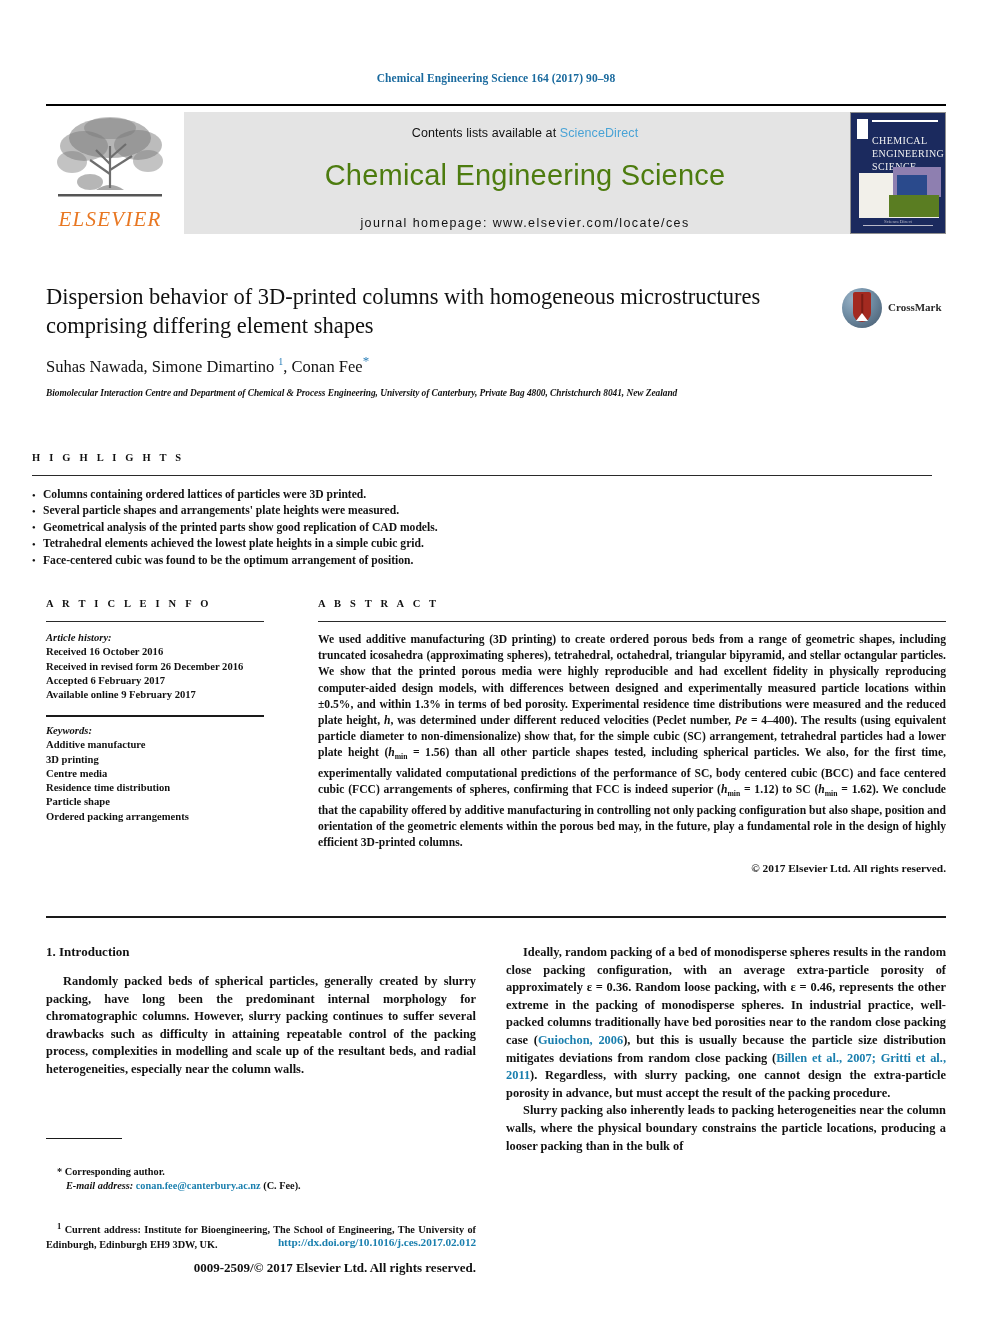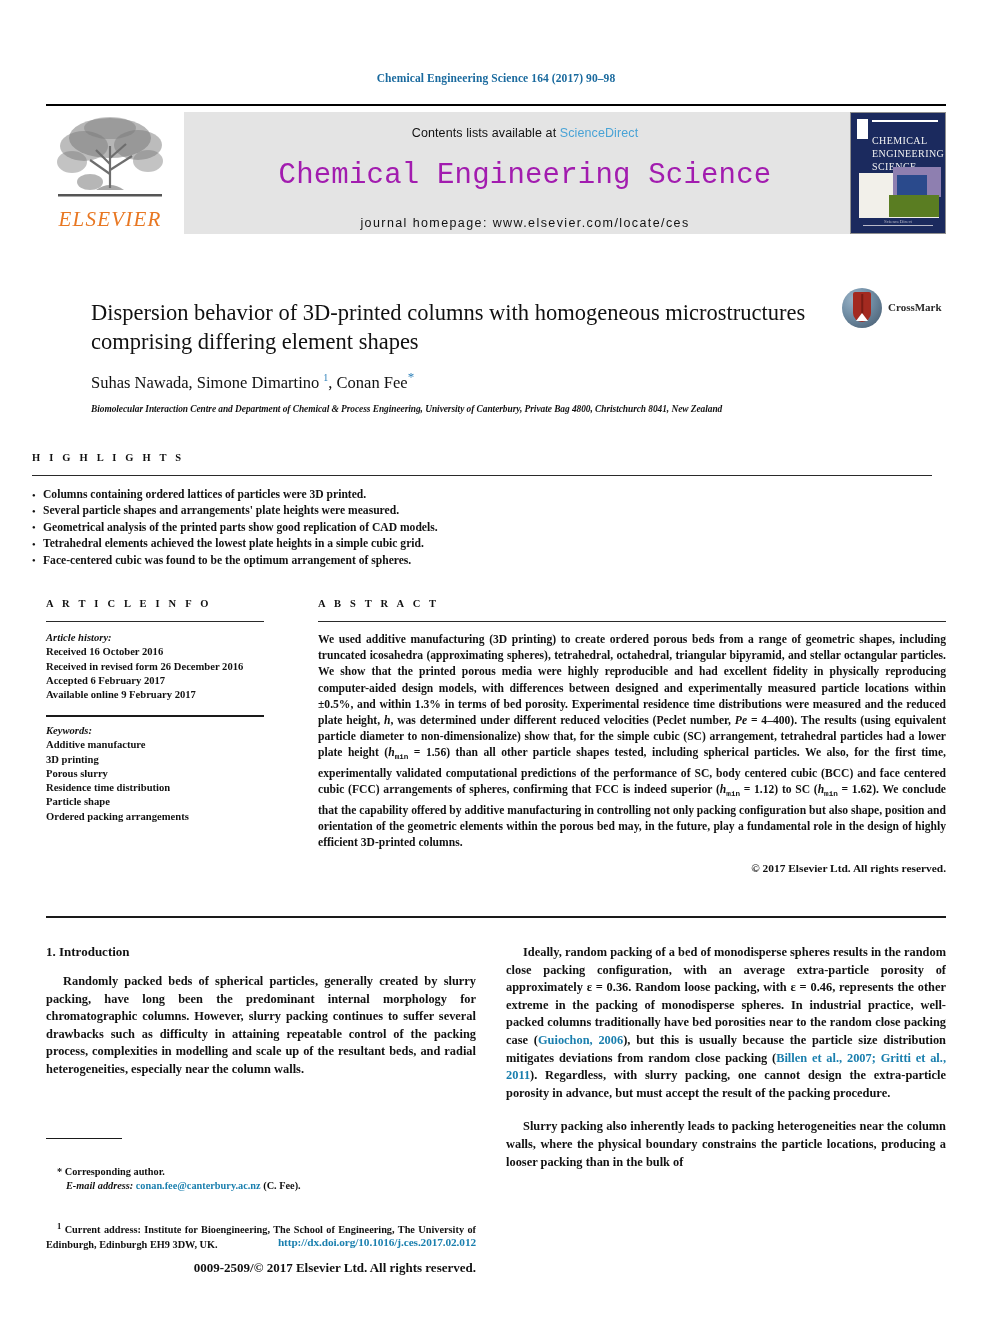--- a/index.html
+++ b/index.html
@@ -85,23 +85,23 @@
     font-family: "Liberation Sans", sans-serif;
     font-size: 12.5px;
     color: #111;
     padding-top: 14px;
     letter-spacing: 0.1px;
   }
   .sciencedirect {
     color: #49a3d6;
   }
   .journal-title-big {
-    font-family: Liberation Mono, monospace;
+    font-family: Liberation Sans, sans-serif;
     font-size: 29px;
-    color: #a21caf;
+    color: #4d7c0f;
     margin-top: 19px;
     letter-spacing: 0.2px;
   }
   .homepage-line {
     font-family: "Liberation Sans", sans-serif;
     font-size: 12.5px;
     color: #111;
     margin-top: 24px;
     letter-spacing: 1.4px;
   }
@@ -139,23 +139,22 @@
   }
   .cover-bottom-txt {
     position:absolute; left:0; right:0; bottom:9px; text-align:center;
     color:#b9b9c8; font-family:"Liberation Serif", serif; font-size:5px;
   }
 
   
   .title-area {
     position: absolute;
     left: 46px;
-    top: 298px;
+    top: 282px;
     width: 790px;
-    margin-left: 45px;
   }
   .paper-title {
     font-family: "Liberation Serif", serif;
     font-size: 22.5px;
     line-height: 29px;
     color: #111;
     font-weight: normal;
     margin: 0;
   }
   .authors {
@@ -324,21 +323,21 @@
   .body-p {
     font-family: "Liberation Serif", serif;
     font-size: 12.4px;
     font-weight: bold;
     line-height: 17.6px;
     text-align: justify;
     color: #111;
     margin: 0;
     text-indent: 17px;
   }
-  .body-p + .body-p { margin-top: 16px; }
+  .body-p + .body-p { margin-top: 0; }
   .cite { color: #1a7fae; }
 
   
   .footnotes {
     position: absolute;
     left: 46px;
     top: 1138px;
     width: 430px;
   }
   .fn-rule {
@@ -373,21 +372,21 @@
     color: #1a7fae;
     letter-spacing: -0.1px;
   }
   .issn-line {
     font-family: Liberation Serif, serif;
     font-size: 13px;
     font-weight: bold;
     color: #111;
     margin-top: 12px;
   }
-  sub { font-size: 0.66em; font-family: Liberation Mono, monospace; }
+  sub { font-size: 0.66em; }
   i { font-style: italic; }
 </style>
 </head>
 <body>
 
 <div class="page">
 
   <div class="running-head">Chemical Engineering Science 164 (2017) 90–98</div>
 
   <div class="masthead">
@@ -456,40 +455,40 @@
   </div>
 
   <div class="highlights">
     <div class="sec-label">H I G H L I G H T S</div>
     <div class="hr-thin"></div>
     <ul class="hl-list">
       <li>Columns containing ordered lattices of particles were 3D printed.</li>
       <li>Several particle shapes and arrangements' plate heights were measured.</li>
       <li>Geometrical analysis of the printed parts show good replication of CAD models.</li>
       <li>Tetrahedral elements achieved the lowest plate heights in a simple cubic grid.</li>
-      <li>Face-centered cubic was found to be the optimum arrangement of spheres.</li>
+      <li>Face-centered cubic was found to be the optimum arrangement of position.</li>
     </ul>
   </div>
 
   <div class="info-col">
     <div class="sec-label">A R T I C L E   I N F O</div>
     <div class="hr-thin"></div>
     <div class="info-body">
       <span class="it-head">Article history:</span>
       <span style="display:block">Received 16 October 2016</span>
       <span style="display:block">Received in revised form 26 December 2016</span>
       <span style="display:block">Accepted 6 February 2017</span>
       <span style="display:block">Available online 9 February 2017</span>
     </div>
     <div class="kw-sep"></div>
     <div class="info-body" style="margin-top:7px">
       <span class="it-head">Keywords:</span>
       <span style="display:block">Additive manufacture</span>
       <span style="display:block">3D printing</span>
-      <span style="display:block">Porous slurry</span>
+      <span style="display:block">Centre media</span>
       <span style="display:block">Residence time distribution</span>
       <span style="display:block">Particle shape</span>
       <span style="display:block">Ordered packing arrangements</span>
     </div>
   </div>
 
   <div class="abs-col">
     <div class="sec-label">A B S T R A C T</div>
     <div class="hr-thin"></div>
     <div class="abstract-body">We used additive manufacturing (3D printing) to create ordered porous beds from a range of geometric shapes, including truncated icosahedra (approximating spheres), tetrahedral, octahedral, triangular bipyramid, and stellar octangular particles. We show that the printed porous media were highly reproducible and had excellent fidelity in physically reproducing computer-aided design models, with differences between designed and experimentally measured particle locations within ±0.5%, and within 1.3% in terms of bed porosity. Experimental residence time distributions were measured and the reduced plate height, <i>h</i>, was determined under different reduced velocities (Peclet number, <i>Pe</i> = 4–400). The results (using equivalent particle diameter to non-dimensionalize) show that, for the simple cubic (SC) arrangement, tetrahedral particles had a lower plate height (<i>h</i><sub>min</sub> = 1.56) than all other particle shapes tested, including spherical particles. We also, for the first time, experimentally validated computational predictions of the performance of SC, body centered cubic (BCC) and face centered cubic (FCC) arrangements of spheres, confirming that FCC is indeed superior (<i>h</i><sub>min</sub> = 1.12) to SC (<i>h</i><sub>min</sub> = 1.62). We conclude that the capability offered by additive manufacturing in controlling not only packing configuration but also shape, position and orientation of the geometric elements within the porous bed may, in the future, play a fundamental role in the design of highly efficient 3D-printed columns.</div>

